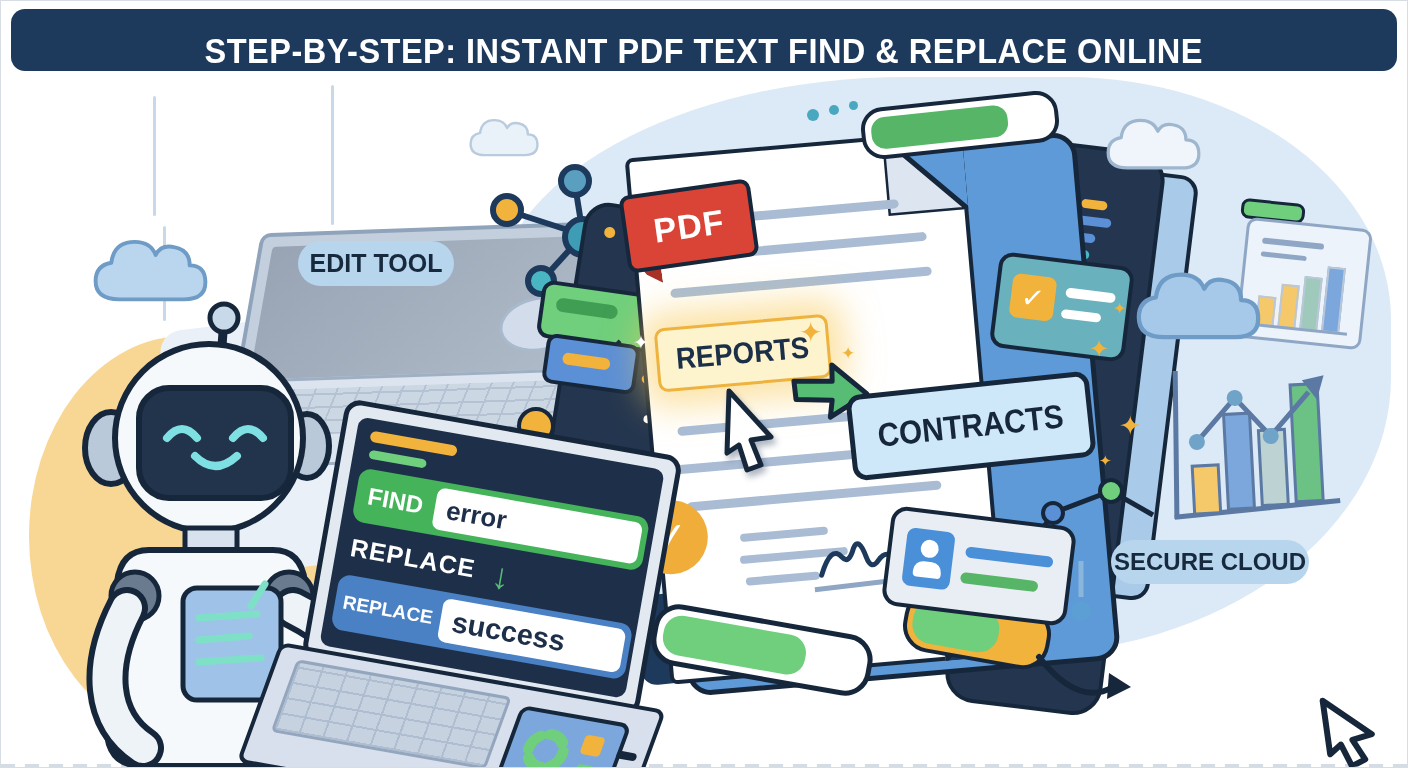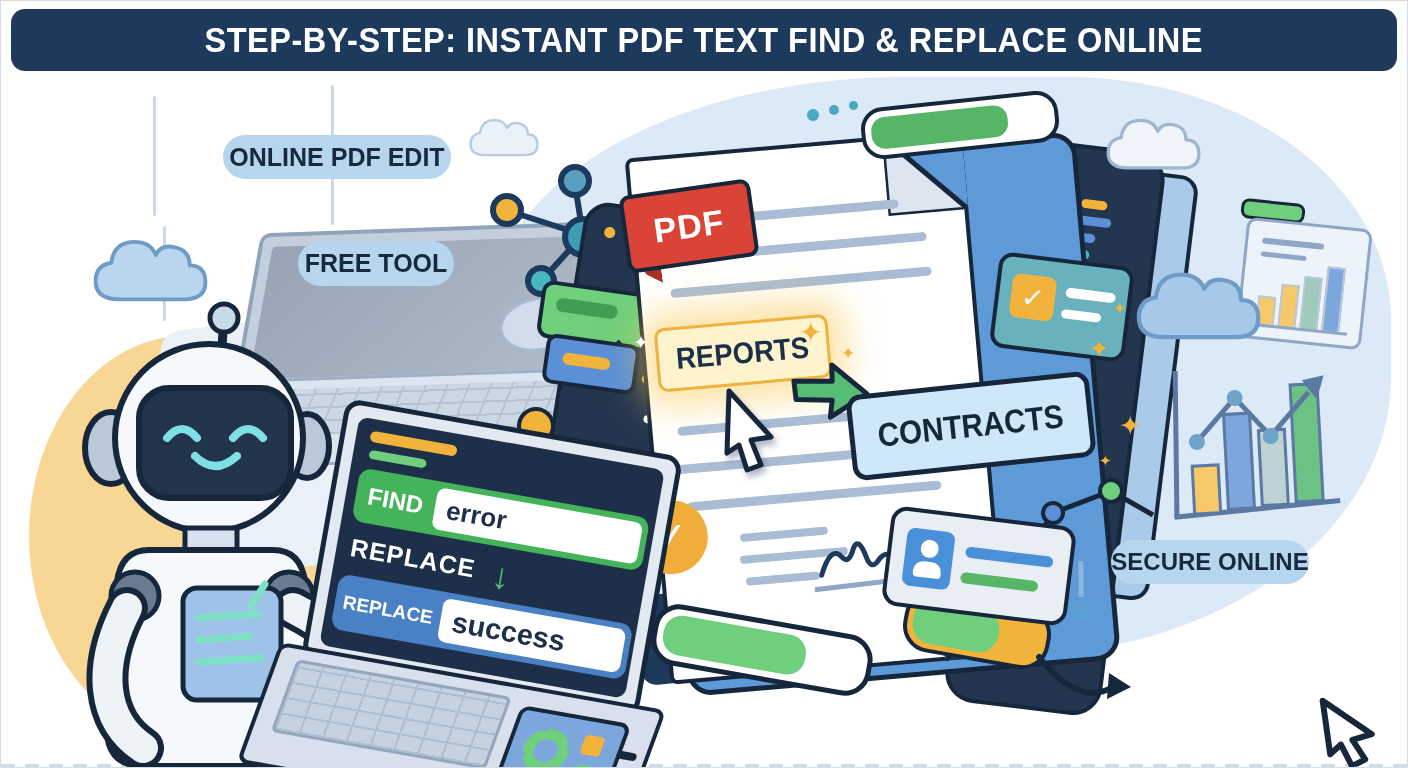--- a/index.html
+++ b/index.html
@@ -1,21 +1,21 @@
 <!DOCTYPE html>
 <html><head>
 <meta charset="utf-8">
 <style>
   html,body{margin:0;padding:0;background:#ffffff;}
   #canvas{position:relative;width:1408px;height:768px;overflow:hidden;background:#ffffff;
           font-family:"Liberation Sans","DejaVu Sans",sans-serif;border:1px solid #d7dde4;box-sizing:border-box;}
   .abs{position:absolute;}
   
   .banner{left:10px;top:8px;width:1386px;height:62px;background:#1d3a5c;border-radius:14px;
-          display:flex;align-items:center;justify-content:center;z-index:60;}
+          display:flex;align-items:flex-end;justify-content:center;z-index:60;}
   .banner span{color:#fff;font-weight:800;font-size:35px;letter-spacing:.5px;transform:scaleX(.93);white-space:nowrap;}
   
   .pill{background:#b7d6ee;color:#16293d;font-weight:800;border-radius:999px;
         display:flex;align-items:center;justify-content:center;z-index:40;white-space:nowrap;}
   
   .cta{background:#1d3a5c;color:#fff;font-weight:800;border-radius:999px;display:flex;align-items:center;
        justify-content:center;z-index:55;box-shadow:6px 8px 0 rgba(150,165,182,.45);cursor:pointer;}
   .vline{width:3px;background:#c9d8e8;border-radius:2px;}
   .blob-blue{background:#dce9f6;border-radius:46% 36% 42% 52% / 40% 42% 48% 44%;}
   .blob-yellow{background:#f8d795;border-radius:50%;}
@@ -330,28 +330,25 @@
         <svg class="abs" style="left:8px;top:10px;" width="54" height="54" viewBox="0 0 54 54">
           <circle cx="27" cy="27" r="17" fill="none" stroke="#6fcf7c" stroke-width="11" stroke-dasharray="17 9" stroke-linecap="round"></circle>
         </svg>
         <i class="abs" style="left:68px;top:14px;width:20px;height:20px;background:#f2b33d;border-radius:4px;"></i>
         <i class="abs" style="left:70px;top:44px;width:17px;height:17px;background:#6fcf7c;border-radius:4px;"></i>
       </div>
       <i class="abs" style="left:356px;top:44px;width:20px;height:8px;background:#16273c;border-radius:4px;"></i>
     </div>
   </div>
 
-  <div class="abs pill" style="left:222px;top:134px;width:228px;height:44px;font-size:25px;">
-      <span>ONLINE PDF EDIT</span>
-    </div>
   <div class="abs pill" style="left:297px;top:240px;width:156px;height:45px;font-size:25px;">
-      <span>FREE TOOL</span>
+      <span>EDIT TOOL</span>
     </div>
   <div class="abs pill" style="left:1110px;top:539px;width:198px;height:44px;font-size:24px;">
-      <span>SECURE ONLINE</span>
+      <span>SECURE CLOUD</span>
     </div>
 
   <svg class="abs" style="left:1032px;top:648px;z-index:50;" width="100" height="62" viewBox="0 0 100 62">
     <path d="M6 8 Q45 58 80 38" fill="none" stroke="#16273c" stroke-width="6" stroke-linecap="round"></path>
     <polygon points="76,24 98,38 74,50" fill="#16273c"></polygon>
   </svg>
 
   <svg class="abs" style="left:1318px;top:692px;transform:rotate(-8deg);z-index:56;" width="64" height="74" viewBox="0 0 64 74">
     <path d="M8 4 L52 44 L32 47 L42 68 L28 73 L20 50 L8 58 Z" fill="#ffffff" stroke="#16273c" stroke-width="6" stroke-linejoin="round"></path>
   </svg>

